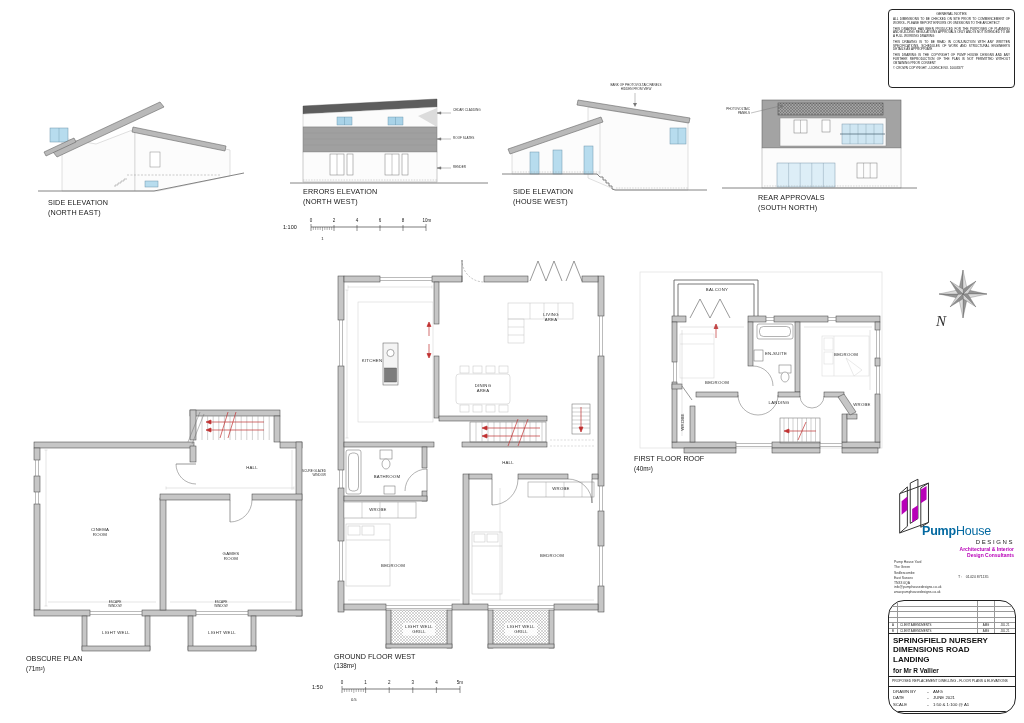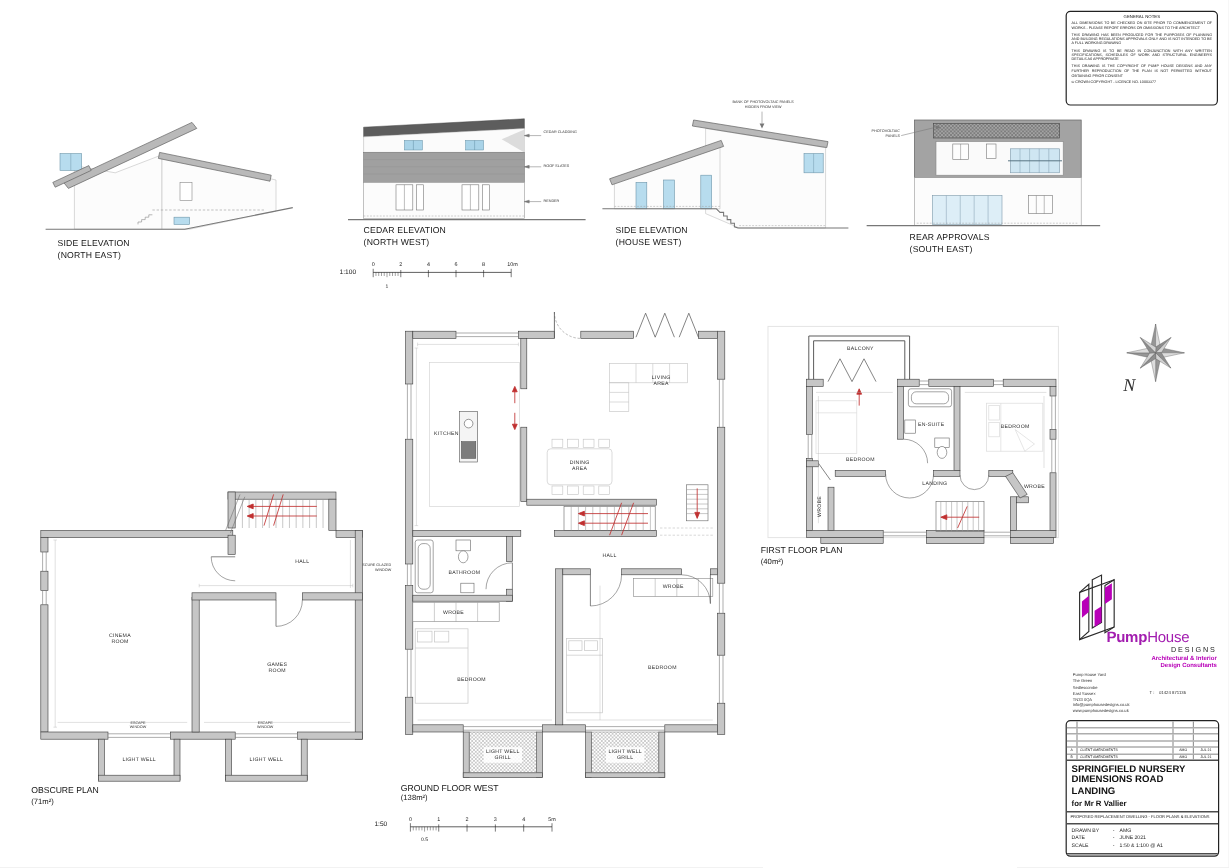--- a/index.html
+++ b/index.html
@@ -15,31 +15,31 @@
   .ptitle{position:absolute;font-size:7.2px;color:#161616}
   .parea{position:absolute;font-size:6.4px;color:#161616}
   .ratio{position:absolute;font-size:5.5px;color:#161616}
   
   #gnotes{left:888px;top:9px;width:127px;height:79px;border:.8px solid #222;border-radius:4px;
           padding:2px 4px;box-sizing:border-box}
   #gnotes .gt{font-size:3.6px;text-align:center;color:#111;margin-bottom:2px}
   #gnotes p{font-size:3.05px;color:#151515;line-height:1.22;margin:0 0 2.2px 0;text-align:justify}
   
   #brand{left:888px;top:478px;width:130px;height:122px}
-  #brand .bname{position:absolute;left:34px;top: 46px;font-size:12.5px;color:#a21caf;letter-spacing:-.2px}
+  #brand .bname{position:absolute;left:34px;top: 46px;font-size:12.5px;color:#0369a1;letter-spacing:-.2px}
   #brand .bname .lt{font-weight:400}
   #brand .bname .bd{font-weight:700}
   #brand .designs{position:absolute;left:36px;top:61px;width:90px;text-align:right;
                   font-size:6px;letter-spacing:1.6px;color:#222}
   #brand .tag{position:absolute;left:36px;width:90px;text-align:right;font-size:5px;font-weight:700;color:#b800b8}
   #brand .addr{position:absolute;left:6px;top:82px;font-size:3.4px;color:#333;line-height:1.55}
   #brand .phone{position:absolute;left:70px;top:97px;font-size:3.6px;color:#333}
   #brand .mail{position:absolute;left:6px;font-size:3.4px;color:#333}
   
-  #tblock{left:888px;top:600px;width:128px;height:114px;border:.8px solid #222;border-radius:4px;
+  #tblock{left:888px;top:600px;width:128px;height:114px;border:.8px solid #222;border-radius:16px;
           box-sizing:border-box;overflow:hidden}
   .revrow{display:flex;height:4.5px;border-top:.4px solid #999;font-size:2.9px;color:#222;align-items:center}
   .revrow:first-child{border-top:none}
   .revrow .c-rev{width:8px;border-right:.4px solid #999;height:100%;text-align:center}
   .revrow .c-desc{flex:1;padding-left:2px}
   .revrow .c-by{width:16px;border-left:.4px solid #999;height:100%;text-align:center}
   .revrow .c-date{width:20px;border-left:.4px solid #999;height:100%;text-align:center}
   #revtable{border-bottom:.8px solid #222}
   #projsec{border-bottom:.8px solid #222;padding:2px 4px}
   #projsec .pl{font-size:8px;font-weight:700;color:#111;line-height:1.18}
@@ -110,21 +110,21 @@
           <polygon points="149,41 153,39.8 153,42.2" fill="#777"></polygon>
         <line x1="149" y1="70" x2="163" y2="70"></line>
           <polygon points="149,70 153,68.8 153,71.2" fill="#777"></polygon>
       </g>
     </svg>
     <div class="tinyl" style="left:165px;top:11px;width:34px">CEDAR CLADDING</div>
     <div class="tinyl" style="left:165px;top:39px;width:34px">ROOF SLATES</div>
     <div class="tinyl" style="left:165px;top:68px;width:34px">RENDER</div>
   </div>
   <div class="dtitle" style="left:303px;top:187px">
-    <div>CEDAR ELEVATION</div>
+    <div>ERRORS ELEVATION</div>
     <div>(NORTH WEST)</div>
   </div>
 
   <div class="abs" style="left:283px;top:214px;width:170px;height:30px">
     <div class="ratio" style="left:0;top:10px">1:100</div>
     <svg class="abs" style="left:16px;top:0" width="150" height="30" viewBox="0 0 150 30">
       <g font-size="4.5" fill="#222" text-anchor="middle" font-family="Liberation Sans,sans-serif">
         <text x="12" y="8">0</text>
         <text x="35" y="8">2</text>
         <text x="58" y="8">4</text>
@@ -203,21 +203,21 @@
       <rect x="135" y="79" width="20" height="15" fill="#fdfdfd" stroke="#777" stroke-width="0.5"></rect>
       <path d="M141.6,79 V94 M148.2,79 V94" stroke="#777" stroke-width="0.4"></path>
       <path d="M42,102 H177" stroke="#999" stroke-width="0.4" stroke-dasharray="1.5,1.2"></path>
       <path d="M0,104 H195" stroke="#777" stroke-width="0.9"></path>
       <line x1="29" y1="29" x2="58" y2="22" stroke="#777" stroke-width="0.45"></line>
       <polygon points="58,20.5 58,24 62,22" fill="#777"></polygon>
     </svg>
   </div>
   <div class="dtitle" style="left:758px;top:193px">
     <div>REAR APPROVALS</div>
-    <div>(SOUTH EAST)</div>
+    <div>(SOUTH NORTH)</div>
   </div>
 
   <svg class="abs" style="left:928px;top:262px" width="72" height="72" viewBox="0 0 72 72">
     <g stroke="#555" stroke-width="0.3">
       <g transform="rotate(0 35 32)">
           <polygon points="35,8 30.5,29 35,32" fill="#969696"></polygon>
           <polygon points="35,8 39.5,29 35,32" fill="#dcdcdc"></polygon>
         </g>
       <g transform="rotate(90 35 32)">
           <polygon points="35,8 30.5,29 35,32" fill="#969696"></polygon>
@@ -507,21 +507,21 @@
           <path d="M50,64 V170"></path>
       </g>
     </svg>
     <div class="rlabel" style="left:85px;top:24px">BALCONY</div>
     <div class="rlabel" style="left:85px;top:117px">BEDROOM</div>
     <div class="rlabel" style="left:144px;top:88px;width:34px">EN-SUITE</div>
     <div class="rlabel" style="left:214px;top:89px">BEDROOM</div>
     <div class="rlabel" style="left:147px;top:137px">LANDING</div>
     <div class="rlabel rot" style="left:51px;top:156px">WROBE</div>
     <div class="rlabel" style="left:230px;top:139px">WROBE</div>
-    <div class="ptitle" style="left:2px;top:188px">FIRST FLOOR PLAN</div>
+    <div class="ptitle" style="left:2px;top:188px">FIRST FLOOR ROOF</div>
     <div class="parea" style="left:2px;top:199px">(40m²)</div>
   </div>
 
   <div class="abs" style="left:24px;top:402px;width:290px;height:280px">
     <svg width="290" height="270" viewBox="0 0 290 270">
       <g fill="#c6c6c6" stroke="#3a3a3a" stroke-width="0.5">
         <rect x="166" y="8" width="90" height="6"></rect>
           <rect x="250" y="14" width="6" height="26"></rect>
         <rect x="166" y="8" width="6" height="30"></rect>
         <rect x="10" y="40" width="160" height="6"></rect>

